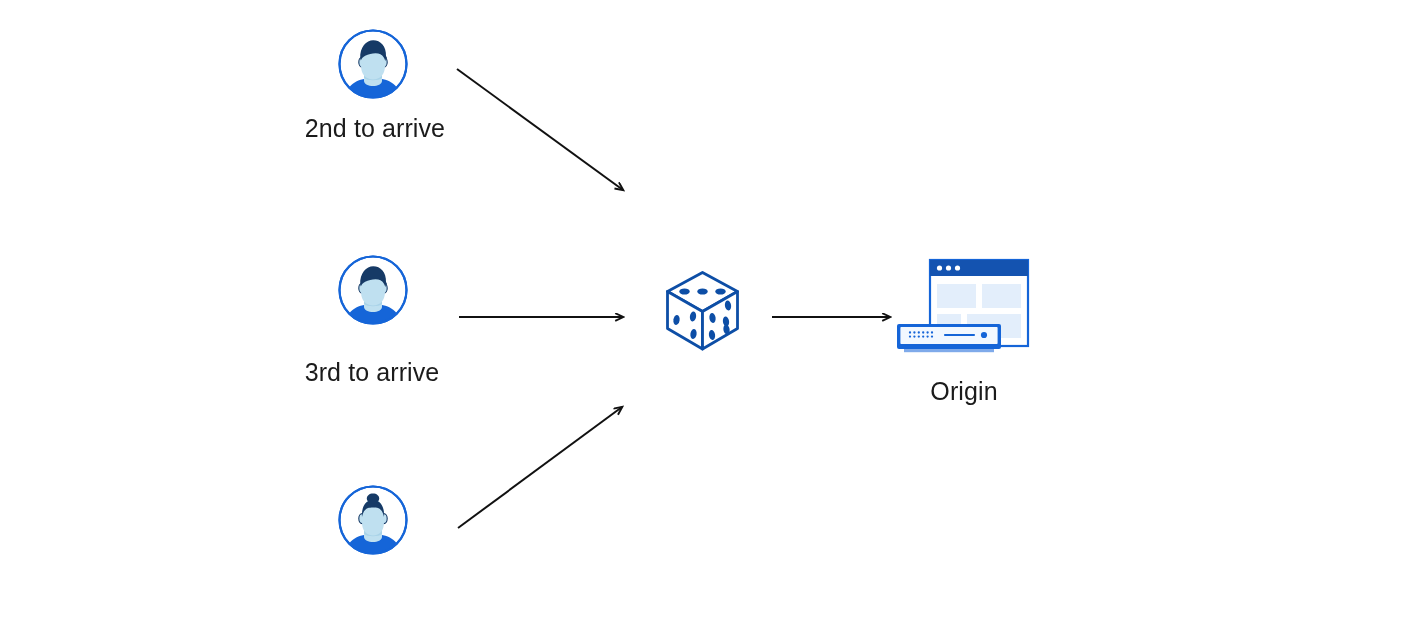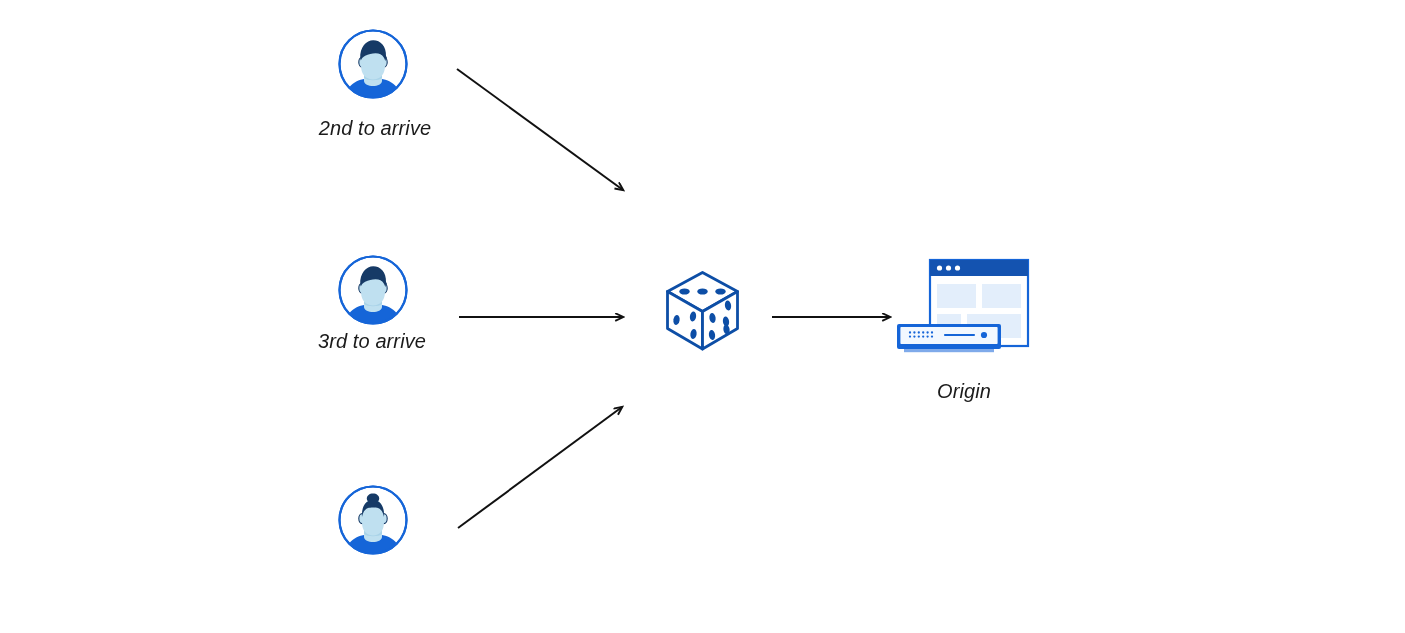--- a/index.html
+++ b/index.html
@@ -18,26 +18,25 @@
     overflow: hidden;
   }
   .avatar-wrap {
     position: absolute;
     width: 72px;
     height: 72px;
   }
   .node-label {
     position: absolute;
     text-align: center;
-    font-size: 20px;
+    font-size: 25px;
     line-height: 24px;
     color: #1b1b1b;
     white-space: nowrap;
     letter-spacing: 0.1px;
-    font-style: italic;
   }
   .arrow-layer {
     position: absolute;
     left: 0;
     top: 0;
     width: 1405px;
     height: 633px;
     pointer-events: none;
   }
   .dice-wrap {
@@ -113,21 +112,21 @@
         <path d="M27 44 L45 44 L45 50 C42 53 30 53 27 50 Z" fill="#a9d3e8"></path>
         <ellipse cx="25.2" cy="34.2" rx="3.4" ry="5" fill="#bfe0f0" stroke="#163a66" stroke-width="1.1"></ellipse>
         <ellipse cx="46.8" cy="34.2" rx="3.4" ry="5" fill="#bfe0f0" stroke="#163a66" stroke-width="1.1"></ellipse>
         <path d="M24 30 C24 18.5 30.5 13 36 13 C41.5 13 48 18.5 48 30 L48 38 C48 46.5 42.8 51.5 36 51.5 C29.2 51.5 24 46.5 24 38 Z" fill="#bfe0f0"></path>
         <path d="M23.2 30.5 C22.6 19 29.5 12.2 36.2 12.2 C43.6 12.2 49.4 18 49 28.4 C48.9 30.6 48.6 32 48.3 33.2 C47.6 30.4 46.2 27.6 43.5 26.3 C39.8 24.5 33 25.4 28.2 27.8 C26 28.9 24.6 30.4 23.9 32.6 C23.6 32 23.3 31.3 23.2 30.5 Z" fill="#163a66"></path>
         <path d="M43.6 25.9 C46.4 27.1 48.4 29.4 49.1 32.6 L49.9 29.6 C49 26.9 47 25.4 44.6 24.9 Z" fill="#163a66"></path>
       </g>
       <circle cx="36" cy="36" r="33.5" fill="none" stroke="#1565d8" stroke-width="2.1"></circle>
     </svg>
   </div>
-  <div class="node-label" style="left:272px; top:329px; width:200px;">3rd to arrive</div>
+  <div class="node-label" style="left:272px; top:360px; width:200px;">3rd to arrive</div>
 
   <div class="avatar-wrap" style="left:337px; top:484px;">
     <svg width="72" height="72" viewBox="0 0 72 72" xmlns="http://www.w3.org/2000/svg">
       <defs>
         <clipPath id="cl-c">
             <circle cx="36" cy="36" r="33.5"></circle>
           </clipPath>
       </defs>
       <circle cx="36" cy="36" r="33.5" fill="#ffffff" stroke="#1565d8" stroke-width="2.1"></circle>
       <g clip-path="url(#cl-c)">

